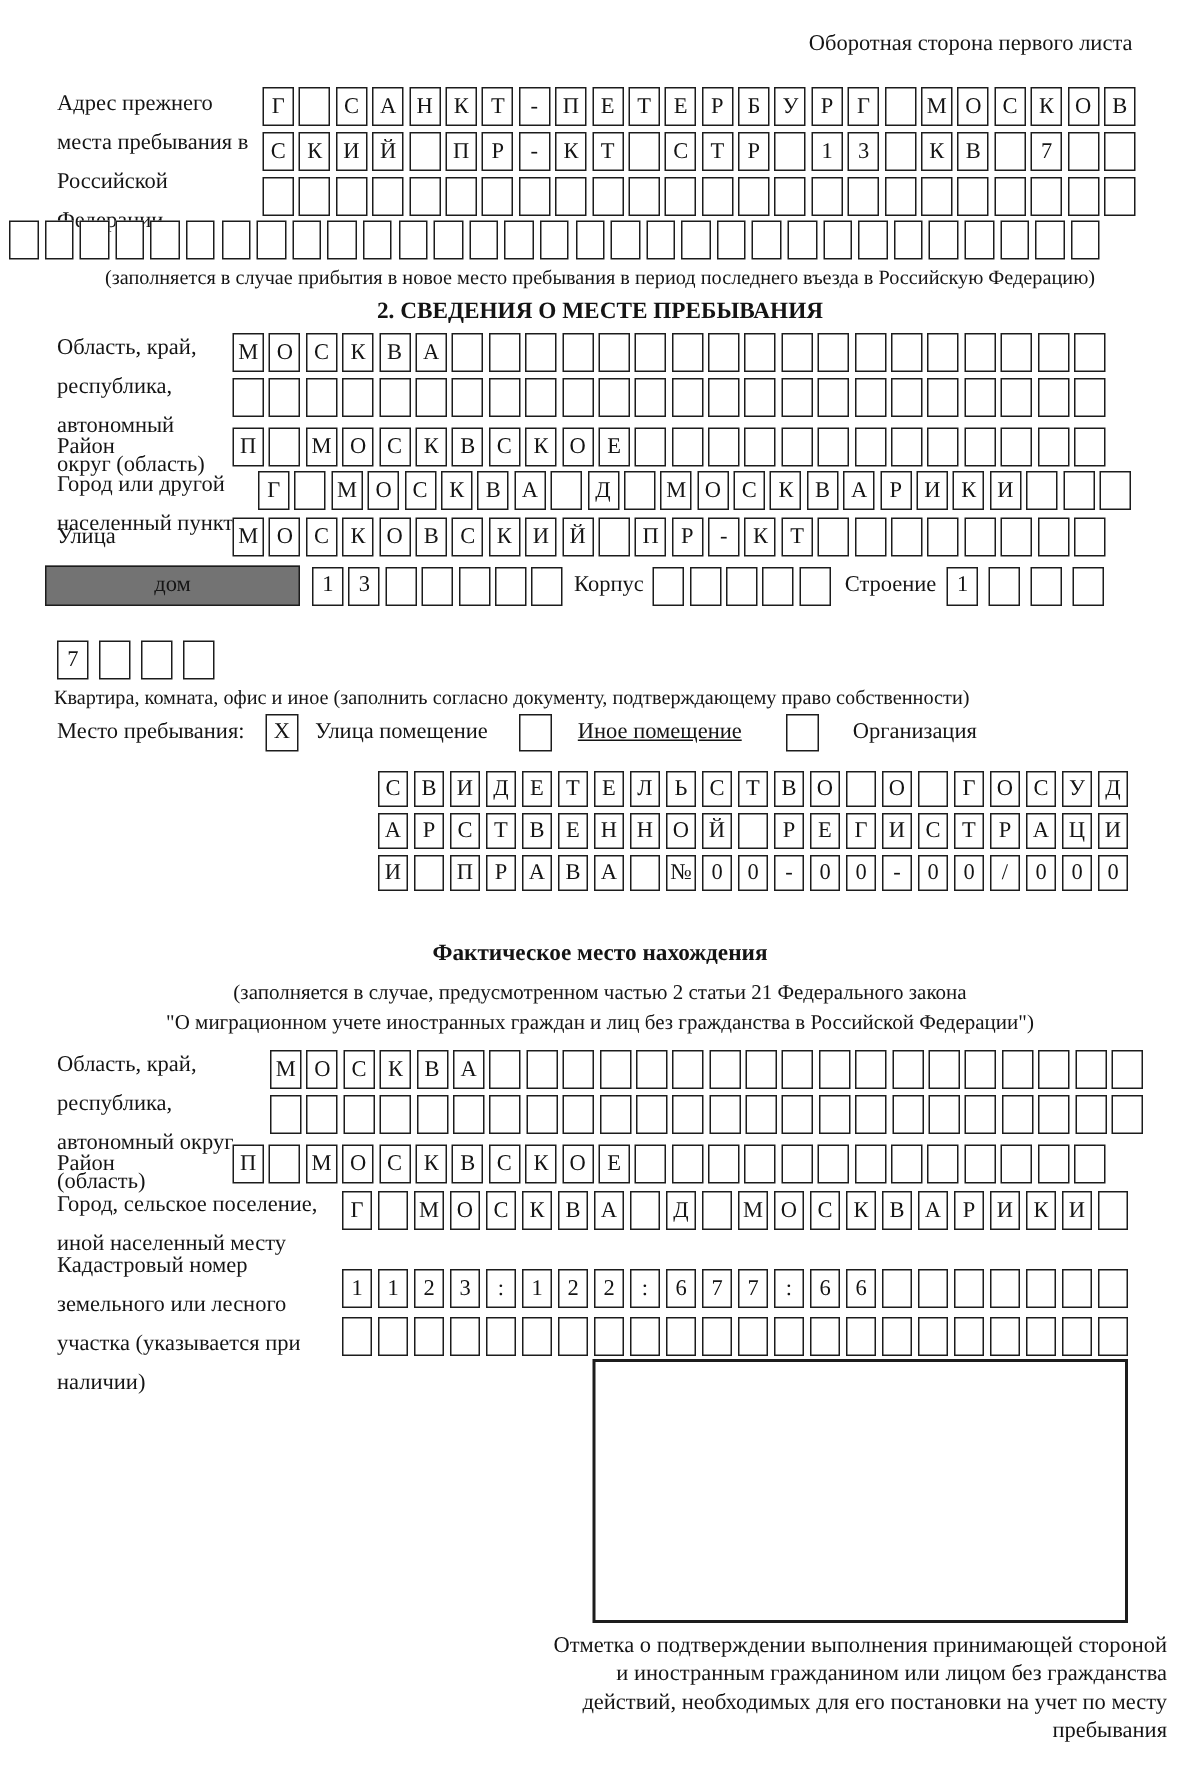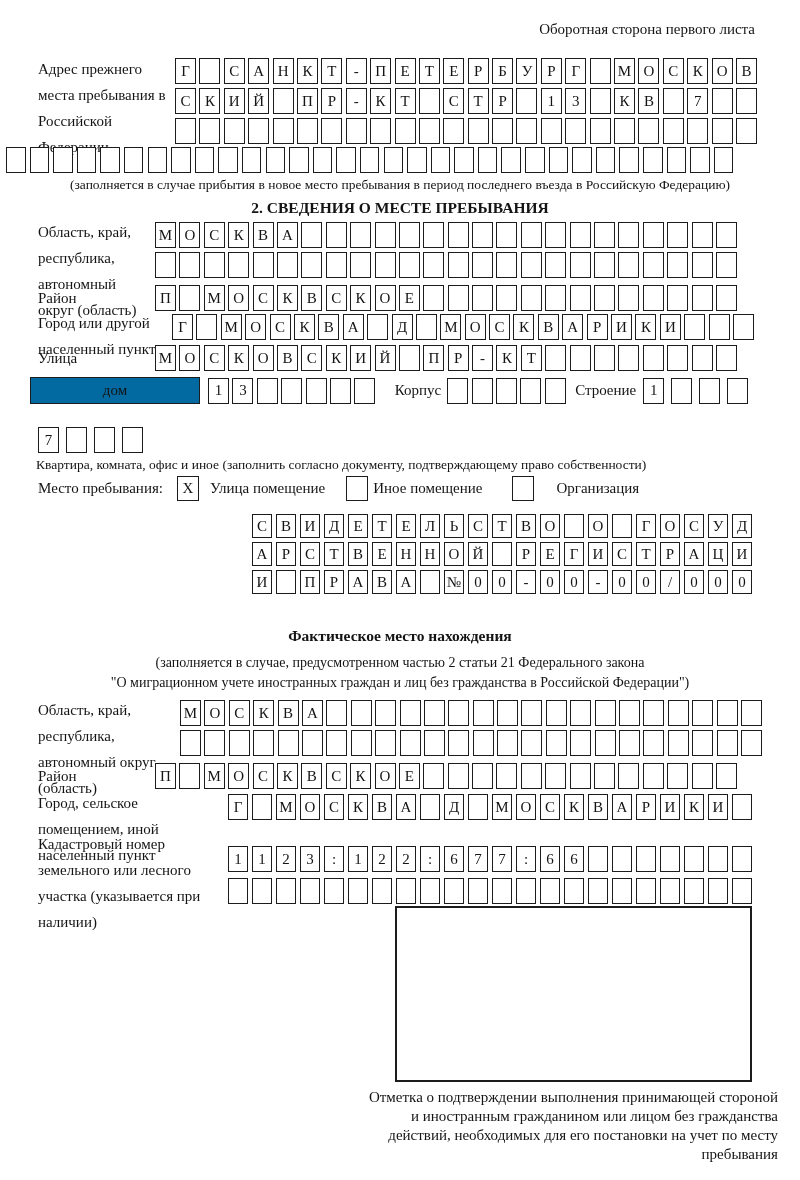--- a/index.html
+++ b/index.html
@@ -17,21 +17,21 @@
     display:inline-flex;align-items:center;justify-content:center;
     width:21px;height:26px;border:1.8px solid #1c1c1c;margin-right:3.4px;
     font-size:15px;line-height:1;background:#fff;box-sizing:border-box;flex:0 0 auto;
   }
   .cells-31 .cell{width:19.5px;margin-right:4.1px;}
   .cells-doc .cell{width:20px;height:24px;margin-right:4px;}
   .cells-22 .cell{width:20px;margin-right:4px;}
   .cells-spaced .cell{margin-right:7px;}
   .wbox{
     display:inline-flex;align-items:center;justify-content:center;
-    border:1.8px solid #1c1c1c;height:27px;box-sizing:border-box;font-size:15px;background:#0369a1;
+    border:1.8px solid #1c1c1c;height:27px;box-sizing:border-box;font-size:15px;background:#737373;
   }
   .chk{
     display:inline-flex;align-items:center;justify-content:center;
     width:22px;height:25px;border:1.8px solid #1c1c1c;box-sizing:border-box;
     font-size:15px;background:#fff;flex:0 0 auto;
   }
   .hrow{display:flex;align-items:center;}
   .hlabel{font-size:15px;white-space:nowrap;}
   .markbox{border:2px solid #1c1c1c;background:#fff;box-sizing:border-box;}
   .legal{font-size:14px;}
@@ -301,21 +301,21 @@
     <span class="wbox" style="width:170px;">дом</span>
     <span class="cells" style="margin-left:8px;">
         <span class="cell">1</span>
         <span class="cell">3</span>
         <span class="cell"></span>
         <span class="cell"></span>
         <span class="cell"></span>
         <span class="cell"></span>
         <span class="cell"></span>
       </span>
-    <span class="hlabel" style="margin-left:16px;margin-right:6px;">Корпус</span>
+    <span class="hlabel" style="margin-left:4px;margin-right:6px;">Корпус</span>
     <span class="cells">
         <span class="cell"></span>
         <span class="cell"></span>
         <span class="cell"></span>
         <span class="cell"></span>
         <span class="cell"></span>
       </span>
     <span class="hlabel" style="margin-left:6px;margin-right:7px;">Строение</span>
     <span class="cells cells-spaced">
         <span class="cell">1</span>
@@ -333,21 +333,21 @@
         <span class="cell"></span>
       </span>
   </div>
   <div class="abs note" style="top:457px;left:36px;">Квартира, комната, офис и иное (заполнить согласно документу, подтверждающему право собственности)</div>
 
   <div class="abs hrow" style="top:476px;left:38px;">
     <span class="hlabel">Место пребывания:</span>
     <span class="chk" style="margin-left:14px;">X</span>
     <span class="hlabel" style="margin-left:11px;">Улица помещение</span>
     <span class="chk" style="margin-left:21px;"></span>
-    <span class="hlabel" style="margin-left:5px;">Иное помещение</span>
+    <span class="hlabel" style="margin-left:17px;text-decoration:underline;">Иное помещение</span>
     <span class="chk" style="margin-left:30px;"></span>
     <span class="hlabel" style="margin-left:22px;">Организация</span>
   </div>
 
   <div class="abs cells cells-doc" style="top:514px;left:252px;">
       <span class="cell">С</span>
       <span class="cell">В</span>
       <span class="cell">И</span>
       <span class="cell">Д</span>
       <span class="cell">Е</span>
@@ -494,21 +494,21 @@
       <span class="cell"></span>
       <span class="cell"></span>
       <span class="cell"></span>
       <span class="cell"></span>
       <span class="cell"></span>
       <span class="cell"></span>
       <span class="cell"></span>
       <span class="cell"></span>
     </div>
 
-  <div class="abs lbl" style="top:790px;left:38px;width:185px;">Город, сельское помещением, иной населенный пункт</div>
+  <div class="abs lbl" style="top:790px;left:38px;width:185px;">Город, сельское поселение, иной населенный месту</div>
   <div class="abs cells cells-22" style="top:794px;left:228px;">
       <span class="cell">Г</span>
       <span class="cell"></span>
       <span class="cell">М</span>
       <span class="cell">О</span>
       <span class="cell">С</span>
       <span class="cell">К</span>
       <span class="cell">В</span>
       <span class="cell">А</span>
       <span class="cell"></span>

